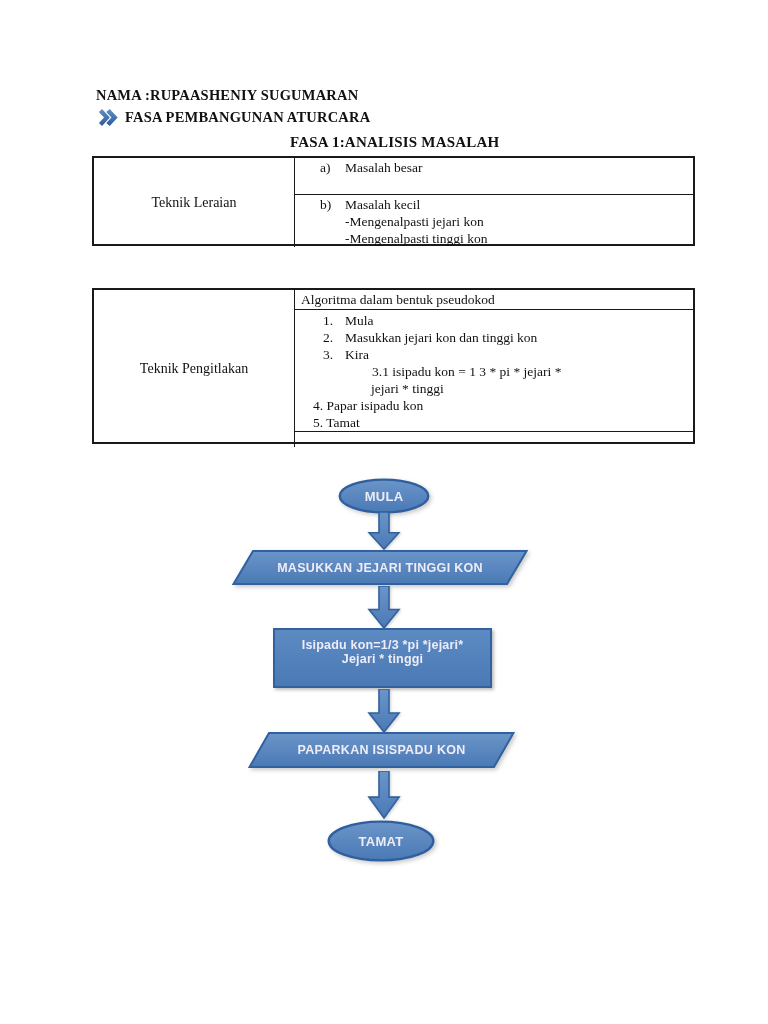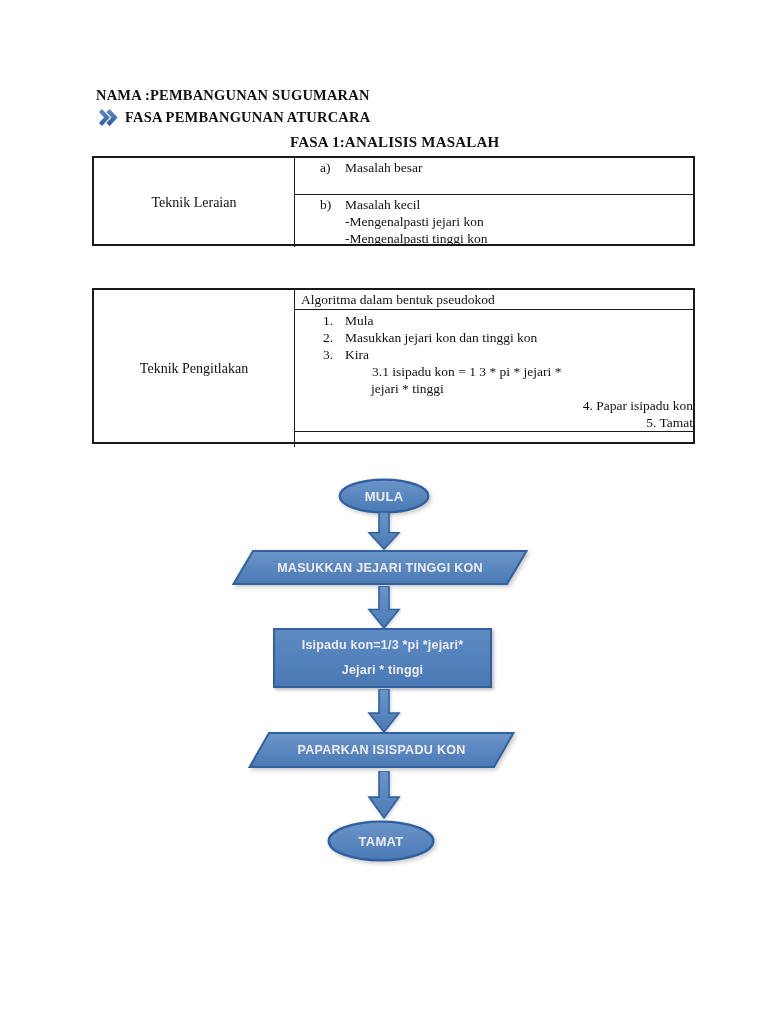--- a/index.html
+++ b/index.html
@@ -44,21 +44,21 @@
   .item-line1 { display:flex; }
   .marker { width:25px; flex:none; }
   .cont-line { margin-left:25px; }
 
   .algo-header { height:20px; box-sizing:border-box; border-bottom:1px solid #1a1a1a; padding:1px 6px 0 6px;font-family:Liberation Serif, serif; }
   .algo-body { flex:1; box-sizing:border-box; border-bottom:1px solid #1a1a1a; padding-top:2px; }
   .algo-empty { height:15px; }
 
   .step { display:flex; }
   .step .num { width:22px; flex:none; }
-  .ind0 { margin-left:18px;justify-content:flex-end; }
+  .ind0 { margin-left:18px; }
   .ind1 { margin-left:28px; }
   .ind2 { margin-left:77px; }
   .ind3 { margin-left:76px; }
 
   
   .fc-node { position:absolute; filter:drop-shadow(2px 2px 2px rgba(110,110,110,.38)); }
   .fc-node svg { position:absolute; inset:0; width:100%; height:100%; }
   .fc-label {
     position:absolute; inset:0; display:flex; align-items:center; justify-content:center;
     font-family:"Liberation Sans", sans-serif; font-weight:bold; color:#eeecf6;
@@ -69,21 +69,21 @@
   .ellipse-start .fc-label, .ellipse-end .fc-label { font-size:13px; }
 
   .para1 { left:232px; top:550px; width:296px; height:35px; }
   .para2 { left:248px; top:732px; width:267px; height:36px; }
   .para1 .fc-label, .para2 .fc-label { font-size:12.5px; }
 
   .proc-rect {
     position:absolute; left:273px; top:628px; width:219px; height:60px; box-sizing:border-box;
     background:linear-gradient(#5d8ac2,#4a79b5); border:2px solid #31619e;
     box-shadow:2px 2px 3px rgba(110,110,110,.45);
-    display:flex; flex-direction:column; justify-content:space-between;
+    display:flex; flex-direction:column; 
     padding:8px 2px 9px 2px;
     font-family:"Liberation Sans", sans-serif; font-weight:bold; color:#eeecf6;
     font-size:12.5px; text-align:center; letter-spacing:.2px;
   }
 
   .fc-arrow { position:absolute; width:34px; filter:drop-shadow(1.5px 1.5px 1.5px rgba(110,110,110,.35)); }
   .fc-arrow svg { display:block; width:100%; height:100%; }
   .arr1 { left:367px; top:512px; height:38px; }
   .arr2 { left:367px; top:586px; height:43px; }
   .arr3 { left:367px; top:689px; height:44px; }
@@ -102,21 +102,21 @@
         <stop offset="0" stop-color="#6b95c9"></stop>
         <stop offset="1" stop-color="#4a79b5"></stop>
       </linearGradient>
       <linearGradient id="gChev" x1="0" y1="0" x2="0" y2="1">
         <stop offset="0" stop-color="#5d8ac2"></stop>
         <stop offset="1" stop-color="#2f5f9e"></stop>
       </linearGradient>
     </defs>
   </svg>
 
-  <div class="name-line">NAMA :PEMBANGUNAN SUGUMARAN</div>
+  <div class="name-line">NAMA :RUPAASHENIY SUGUMARAN</div>
 
   <div class="phase-row">
     <svg class="chev" viewBox="0 0 20 19">
       <path d="M2.5 2.5 L9 9.5 L2.5 16.5" fill="none" stroke="url(#gChev)" stroke-width="4.2"></path>
       <path d="M10 2.5 L16.5 9.5 L10 16.5" fill="none" stroke="url(#gChev)" stroke-width="4.6"></path>
     </svg>
     <span class="phase-label">FASA PEMBANGUNAN ATURCARA</span>
   </div>
 
   <div class="sec-title sec1-title">FASA 1:ANALISIS MASALAH</div>

